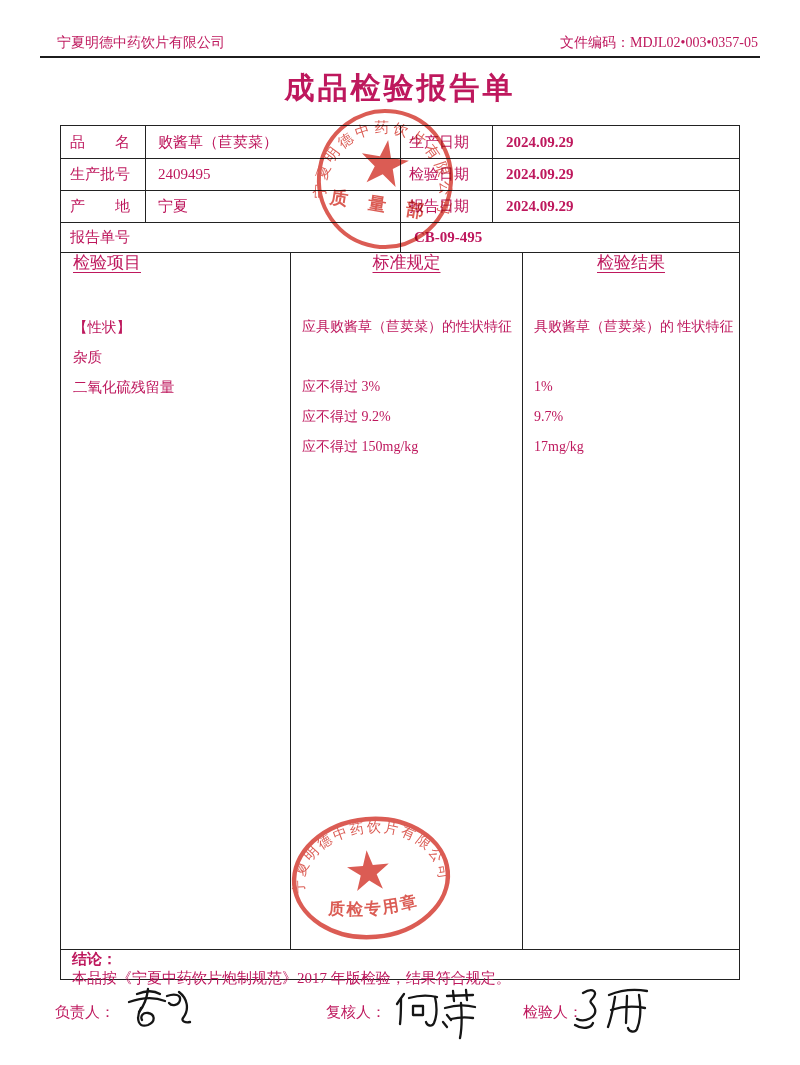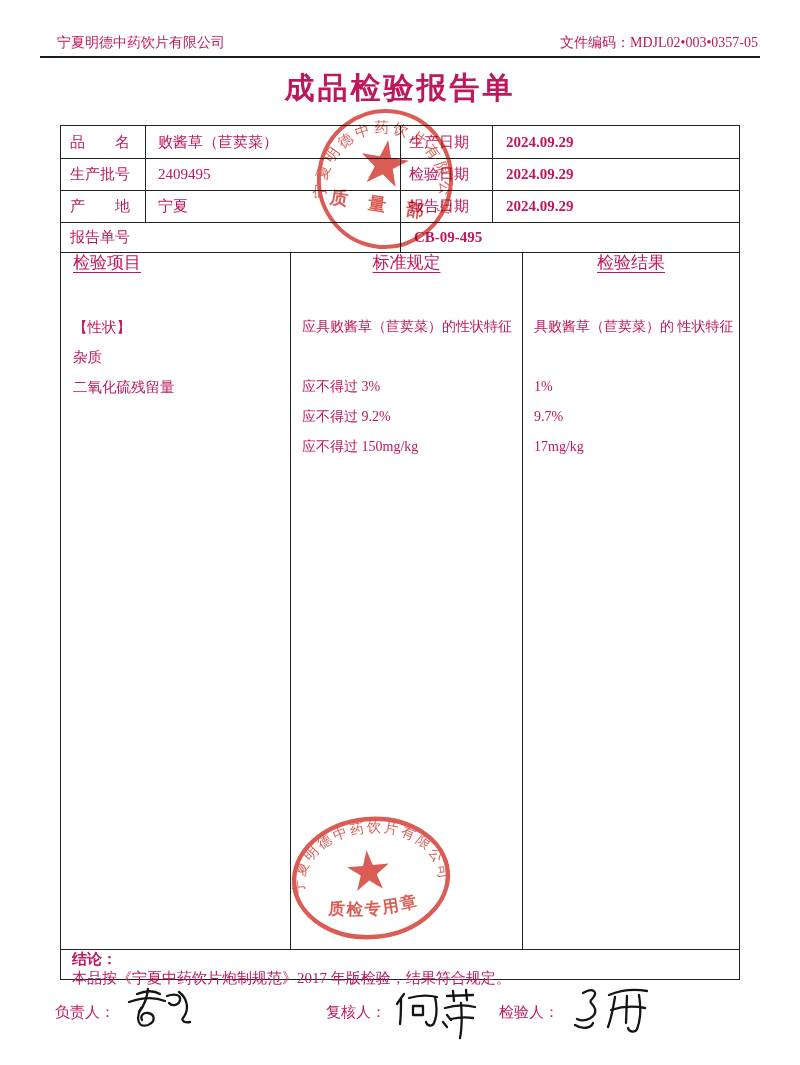--- a/index.html
+++ b/index.html
@@ -179,21 +179,21 @@
     <path d="M62,8 L88,7"></path>
     <path d="M68,3 L69,13"></path>
     <path d="M81,2 L82,12"></path>
     <path d="M60,20 C70,17 82,17 90,19"></path>
     <path d="M62,27 l4,5"></path>
     <path d="M58,34 l4,5"></path>
     <path d="M76,15 C77,28 77,40 75,50"></path>
     <path d="M66,31 C74,29 82,29 88,30"></path>
   </svg>
 
-  <div class="sig-label" style="left:499px; top:1003px;">检验人：</div>
+  <div class="sig-label" style="left:523px; top:1003px;">检验人：</div>
   <svg class="sig-svg" style="left:565px; top:983px;" width="115" height="58" viewBox="0 0 115 58">
     <path d="M18,10 C28,4 34,9 27,16 C23,20 28,20 30,26 C32,34 20,40 12,36"></path>
     <path d="M10,42 C18,47 26,45 28,40"></path>
     <path d="M44,12 C56,7 70,6 82,8"></path>
     <path d="M50,14 C48,26 46,36 43,44"></path>
     <path d="M62,13 L61,40"></path>
     <path d="M74,12 C76,24 76,36 72,46 C70,50 64,49 63,45"></path>
     <path d="M46,27 C58,23 70,23 80,25"></path>
   </svg>
 

